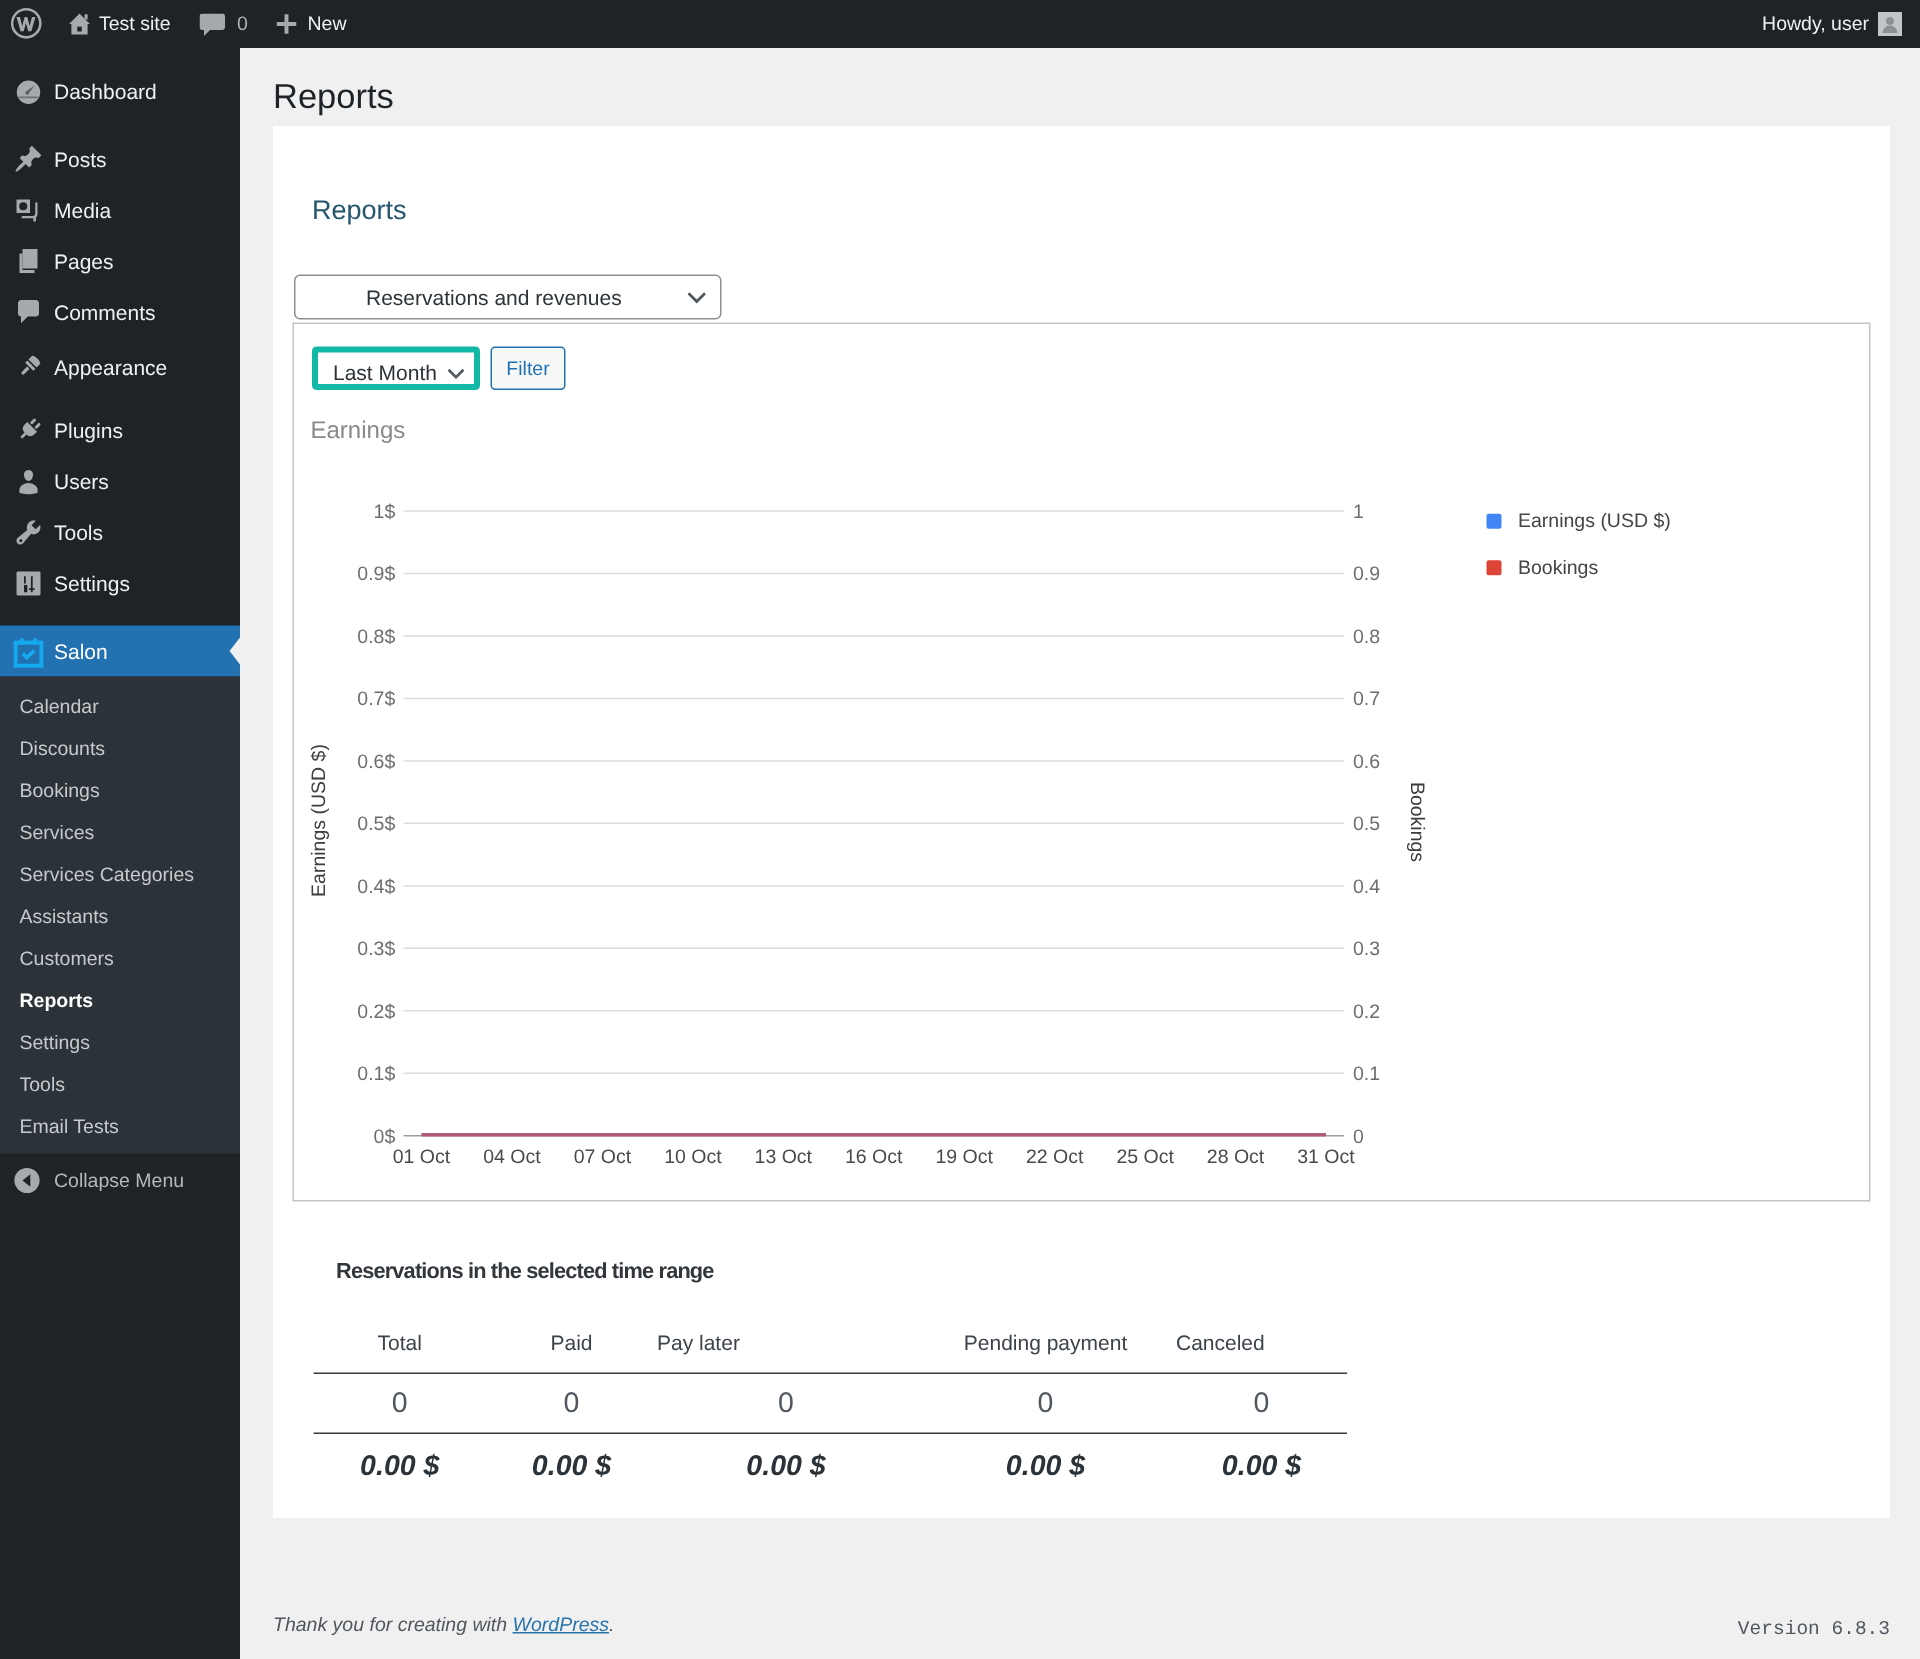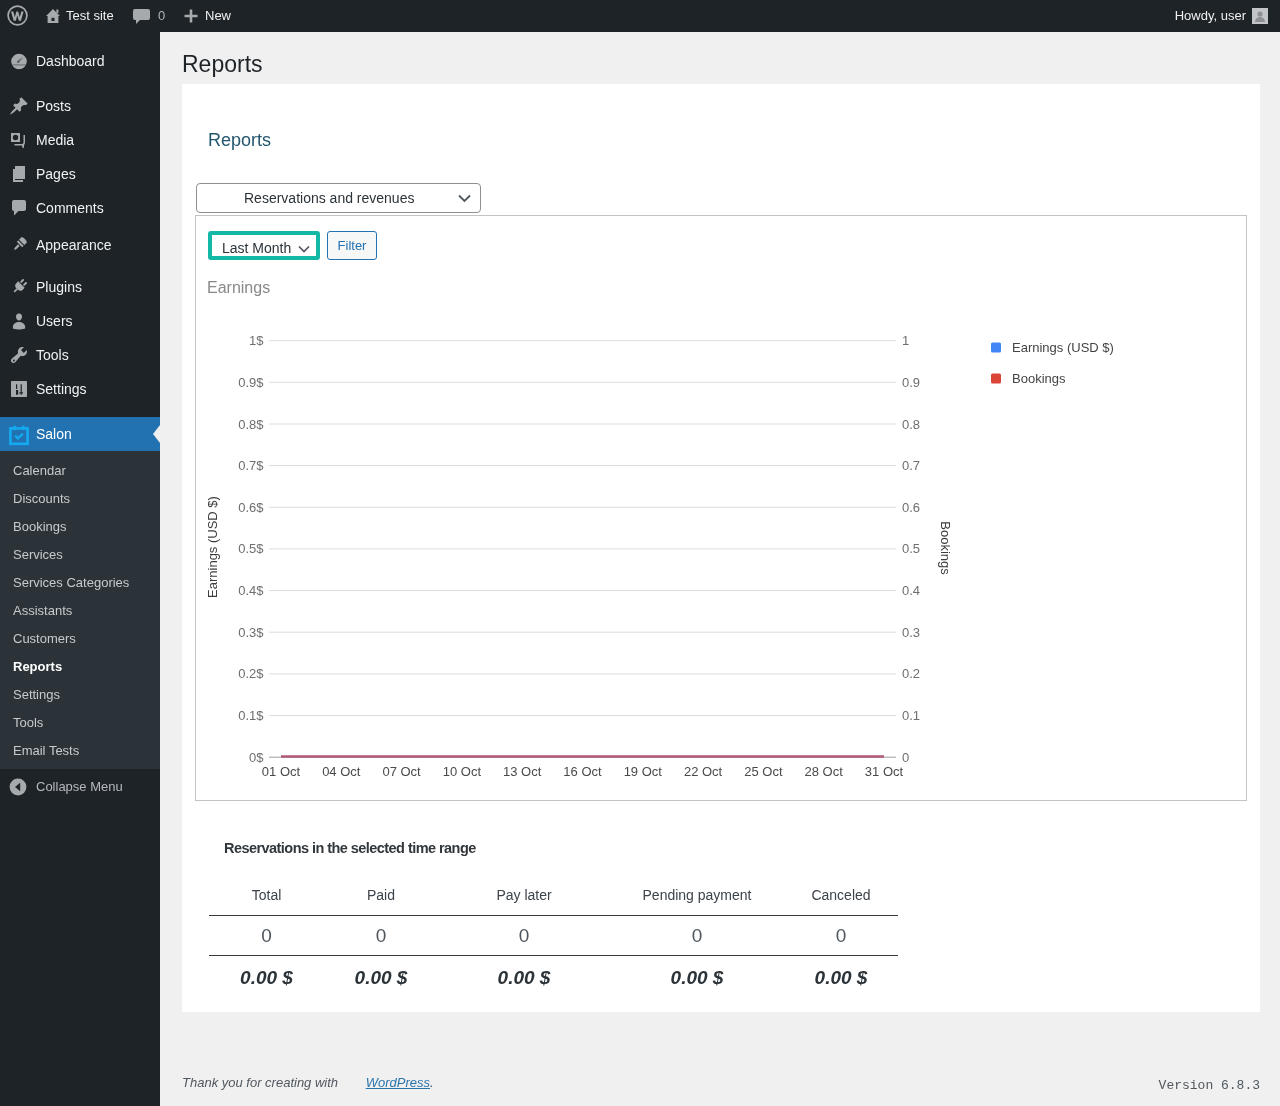--- a/index.html
+++ b/index.html
@@ -258,36 +258,36 @@
     <text x="817" y="136.5" font-size="13" fill="#444">Earnings (USD $)</text>
     <rect x="796" y="158.5" width="10" height="10" rx="1.5" fill="#db4437"></rect>
     <text x="817" y="167.5" font-size="13" fill="#444">Bookings</text>
   </svg>
 
   <div class="abs" style="left:64px;top:808px;font-size:14.5px;font-weight:bold;letter-spacing:-0.55px;color:#32373c;">Reservations in the selected time range</div>
 
   <div class="abs" style="left:49px;top:855px;width:689px;height:14px;font-size:14px;color:#3c434a;">
     <span class="abs" style="left:0px;width:115px;text-align:center;">Total</span>
     <span class="abs" style="left:115px;width:114px;text-align:center;">Paid</span>
-    <span class="abs" style="left:229px;width:172px;text-align:center;">Pay later</span>
+    <span class="abs" style="left:229px;width:172px;">Pay later</span>
     <span class="abs" style="left:401px;width:174px;text-align:center;">Pending payment</span>
-    <span class="abs" style="left:575px;width:114px;text-align:center;">Canceled</span>
+    <span class="abs" style="left:575px;width:114px;">Canceled</span>
   </div>
   <div class="abs" style="left:49px;top:883px;width:689px;height:1px;background:#3a3a3a;"></div>
   <div class="abs" style="left:49px;top:893px;width:689px;height:19px;font-size:19px;color:#50575e;">
     <span class="abs" style="left:0px;width:115px;text-align:center;">0</span>
     <span class="abs" style="left:115px;width:114px;text-align:center;">0</span>
     <span class="abs" style="left:229px;width:172px;text-align:center;">0</span>
     <span class="abs" style="left:401px;width:174px;text-align:center;">0</span>
     <span class="abs" style="left:575px;width:114px;text-align:center;">0</span>
   </div>
   <div class="abs" style="left:49px;top:922.5px;width:689px;height:1px;background:#3a3a3a;"></div>
   <div class="abs" style="left:49px;top:934.5px;width:689px;height:15px;font-size:19px;font-weight:bold;color:#2c3338;font-style:italic;">
     <span class="abs" style="left:0px;width:115px;text-align:center;">0.00 $</span>
     <span class="abs" style="left:115px;width:114px;text-align:center;">0.00 $</span>
     <span class="abs" style="left:229px;width:172px;text-align:center;">0.00 $</span>
     <span class="abs" style="left:401px;width:174px;text-align:center;">0.00 $</span>
     <span class="abs" style="left:575px;width:114px;text-align:center;">0.00 $</span>
   </div>
 
-  <div class="abs" style="left:22px;top:1043px;font-size:13px;font-style:italic;color:#50575e;">Thank you for creating with <span style="color:#2874ab;text-decoration:underline;margin-left:24px;">WordPress</span>.</div>
+  <div class="abs" style="left:22px;top:1043px;font-size:13px;font-style:italic;color:#50575e;">Thank you for creating with <span style="color:#2874ab;text-decoration:underline;">WordPress</span>.</div>
   <div class="abs" style="left:940px;top:1046px;width:160px;text-align:right;font-size:13px;color:#50575e;font-family:Liberation Mono, monospace;">Version 6.8.3</div>
 </div>
 
 </body></html>

